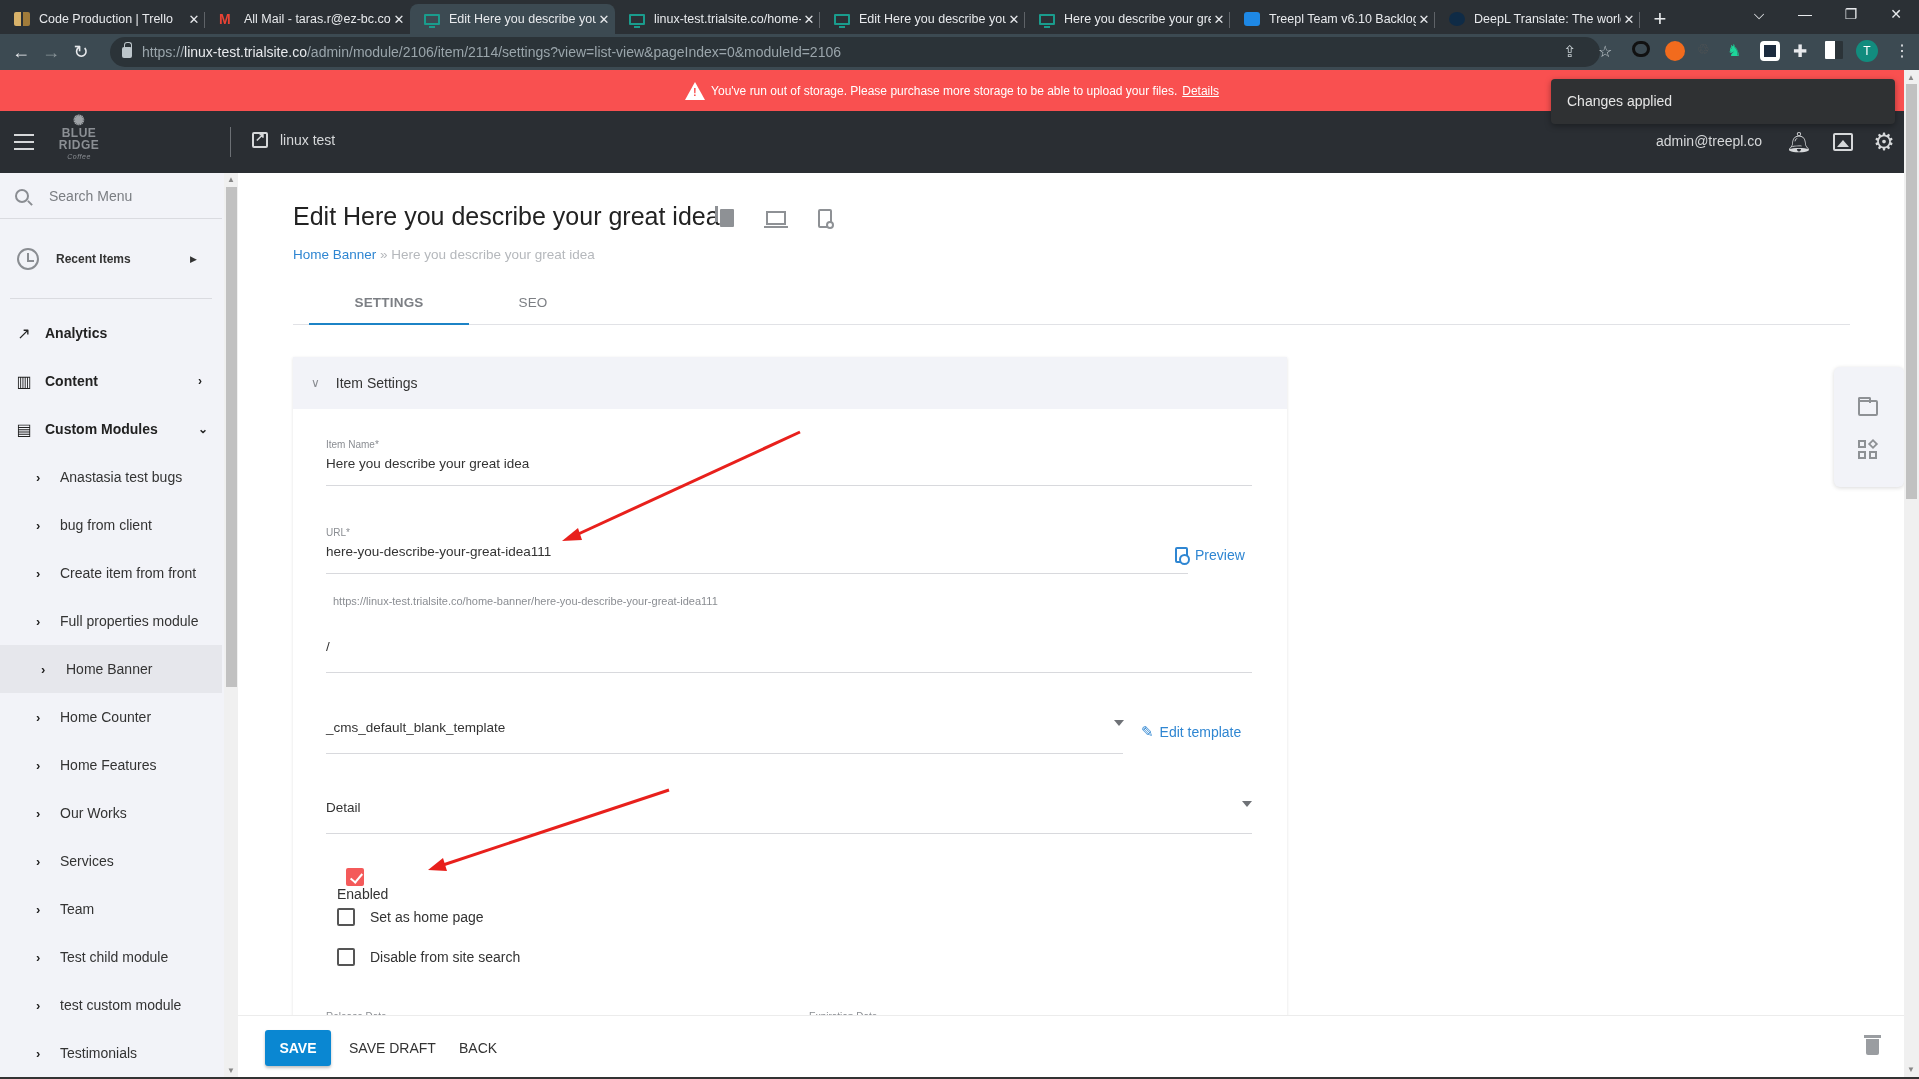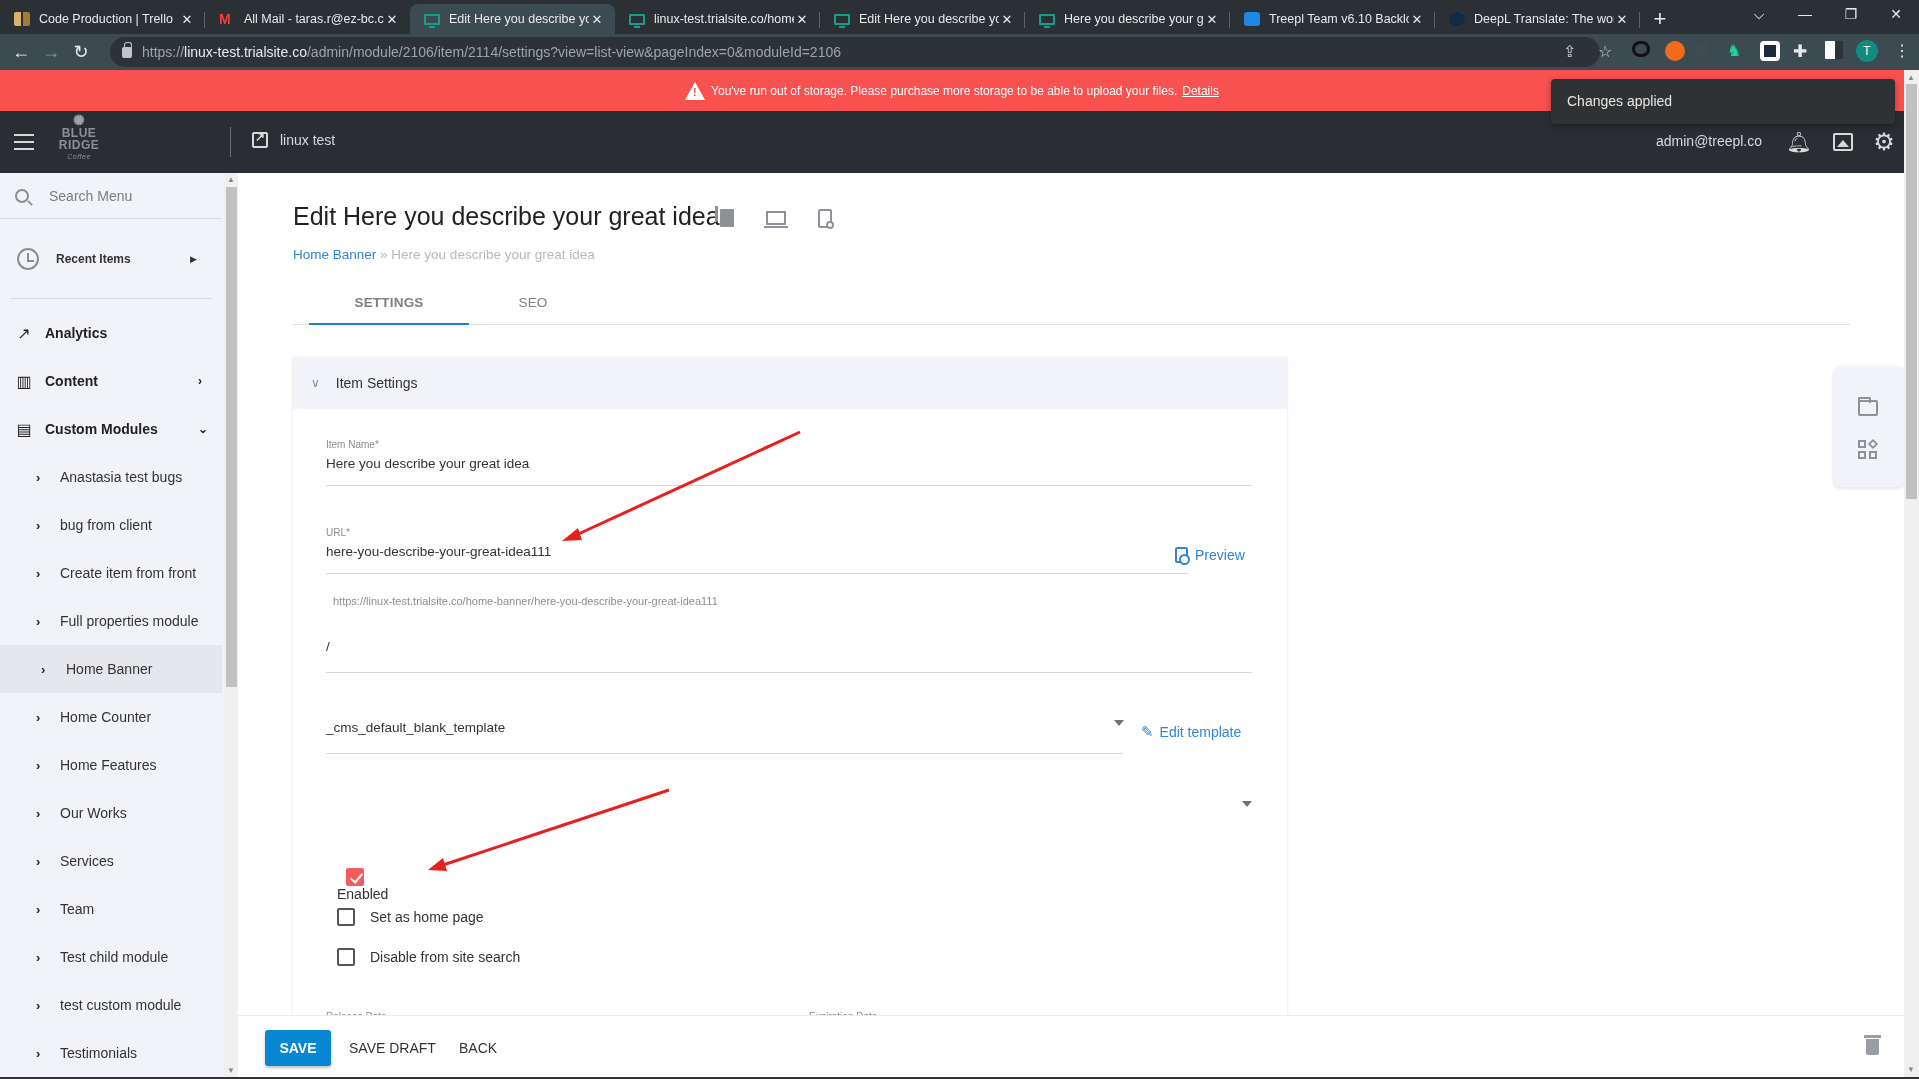--- a/index.html
+++ b/index.html
@@ -1,21 +1,21 @@
 <!DOCTYPE html>
 <html><head>
 <meta charset="utf-8">
 <style>
   * { box-sizing: border-box; margin: 0; padding: 0; }
   html, body { width: 1919px; height: 1079px; overflow: hidden; }
   body { font-family: "Liberation Sans", sans-serif; background: #ffffff; color: #333; position: relative; }
 
   
   .tabstrip { position: absolute; left: 0; top: 0; width: 1919px; height: 34px; background: #202124; background: #2b3035; display: flex; align-items: flex-end; }
-  .tab { position: relative; height: 30px; width: 205px; display: flex; align-items: center; padding: 0 10px 0 14px; color: #e8eaed; font-size: 12.5px; white-space: nowrap; }
+  .tab { position: relative; height: 30px; width: 205px; display: flex; align-items: center; padding: 0 3px 0 14px; color: #e8eaed; font-size: 12.5px; white-space: nowrap; }
   .tab.active { background: #3c4a52; border-radius: 8px 8px 0 0; }
   .tab .tab-title { flex: 1; overflow: hidden; text-overflow: clip; margin-left: 9px; }
   .tab .tab-close { width: 16px; text-align: center; font-size: 13px; color: #e8eaed; }
   .tab .sep { position: absolute; right: 0; top: 8px; width: 1px; height: 16px; background: #5f6368; }
   .fav { width: 16px; height: 14px; display: inline-block; flex-shrink: 0; }
   .fav.trello { background: linear-gradient(90deg,#d8b26a 0 45%, transparent 45% 55%, #a07b3a 55%); border-radius: 2px; }
   .fav.gmail { color: #ea4335; font-weight: bold; font-size: 14px; line-height: 14px; width: 16px; }
   .fav.monitor { border: 2px solid #1a9c8d; border-radius: 1px; height: 11px; position: relative; }
   .fav.monitor::after { content: ""; position: absolute; left: 3px; bottom: -5px; width: 6px; height: 2px; background: #1a9c8d; }
   .fav.azure { background: #1e88e5; border-radius: 3px; }
@@ -398,20 +398,24 @@
   <div class="field" style="top:357px; width:797px;">
     <div class="fvalue">_cms_default_blank_template</div>
     <div class="underline" style="margin-top:18px;"></div>
   </div>
   <span class="dd-arrow" style="left:821px; top:363px;"></span>
   <div class="edit-link" style="left:848px; top:366px;">
     <span class="pencil">✎</span>
     <span>Edit template</span>
   </div>
 
+  <div class="field" style="top:437px; width:926px;">
+    <div class="fvalue">Detail</div>
+    <div class="underline" style="margin-top:18px;"></div>
+  </div>
   <span class="dd-arrow" style="left:949px; top:444px;"></span>
 
   <div class="check-row" style="top:511px;flex-direction:column;">
     <span class="checkbox checked"></span>
     <span>Enabled</span>
   </div>
   <div class="check-row" style="top:551px;text-align:center;">
     <span class="checkbox"></span>
     <span>Set as home page</span>
   </div>

